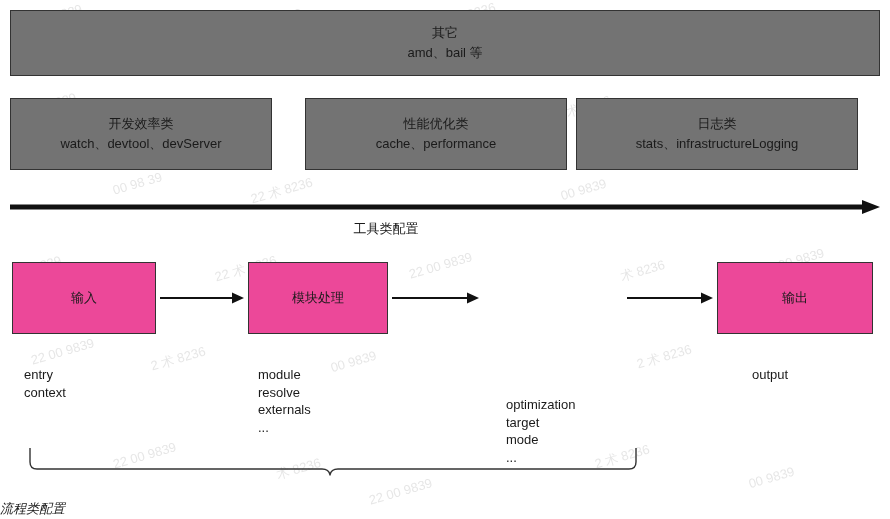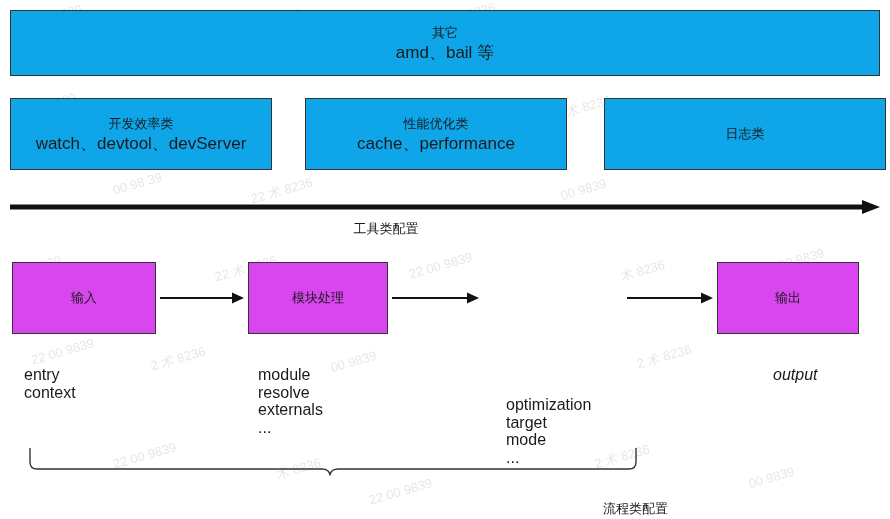--- a/index.html
+++ b/index.html
@@ -19,118 +19,119 @@
     position: absolute;
     left: 0; top: 0;
     width: 890px;
     height: 519px;
   }
 
   
   .box {
     position: absolute;
     border: 1px solid #333333;
-    background: #0ea5e9;
+    background: #737373;
     box-sizing: border-box;
     display: flex;
     flex-direction: column;
     align-items: center;
     justify-content: center;
     text-align: center;
   }
   .box .title {
     font-size: 13px;
     line-height: 20px;
     color: #1a1a1a;
   }
   .box .sub {
-    font-size: 17px;
+    font-size: 13px;
     line-height: 20px;
     color: #1a1a1a;
   }
 
   
   #band-other { left: 10px; top: 10px; width: 870px; height: 66px; }
 
   
   #cat-0 { left: 10px;  top: 98px;  width: 262px; height: 72px; }
   #cat-1 { left: 305px; top: 98px;  width: 262px; height: 72px; }
-  #cat-2 { left: 604px; top: 98px;  width: 282px; height: 72px; }
+  #cat-2 { left: 576px; top: 98px;  width: 282px; height: 72px; }
 
   
   #tool-arrow {
     position: absolute;
     left: 10px; top: 200px;
     width: 870px; height: 14px;
   }
   #tool-arrow-label {
     position: absolute;
     left: 0; top: 220px;
     width: 772px;
     text-align: center;
     font-size: 13px;
     color: #1a1a1a;
   }
 
   
   .pipe-box {
     position: absolute;
     border: 1px solid #333333;
-    background: #d946ef;
+    background: #ec4899;
     box-sizing: border-box;
     display: flex;
     align-items: center;
     justify-content: center;
     font-size: 13px;
     color: #1a1a1a;
     top: 262px;
     height: 72px;
   }
   #pipe-0 { left: 12px;  width: 144px; }
   #pipe-1 { left: 248px; width: 140px; }
   #pipe-2 { left: 483px; width: 140px; }
-  #pipe-3 { left: 717px; width: 142px; }
+  #pipe-3 { left: 717px; width: 156px; }
 
   
   .pipe-arrow {
     position: absolute;
     top: 292px;
     height: 12px;
   }
   #parrow-0 { left: 160px; width: 84px; }
   #parrow-1 { left: 392px; width: 87px; }
   #parrow-2 { left: 627px; width: 86px; }
 
   
   .opt-list {
     position: absolute;
     top: 366px;
-    font-size: 16px;
+    font-size: 13px;
     line-height: 17.5px;
     color: #1a1a1a;
     white-space: pre;
   }
   #opt-0 { left: 24px; }
   #opt-1 { left: 258px; }
   #opt-2 { left: 506px; margin-top: 30px; }
-  #opt-3 { left: 773px; font-style: italic; }
+  #opt-3 { left: 752px; }
 
   
   #brace {
     position: absolute;
     left: 28px; top: 448px;
     width: 610px; height: 28px;
   }
   #flow-label {
     position: absolute;
     left: 0; top: 500px;
     width: 668px;
-    text-align: right;
-    font-size: 13px;
-    color: #1a1a1a;
+    text-align: left;
+    font-size: 13px;
+    color: #1a1a1a;
+    font-style: italic;
   }
 
   
   .wm {
     position: absolute;
     color: rgba(140,140,140,0.22);
     font-size: 13px;
     transform: rotate(-16deg);
     white-space: nowrap;
     pointer-events: none;
@@ -188,20 +189,21 @@
   <div class="box" id="cat-0">
     <div class="title">开发效率类</div>
     <div class="sub">watch、devtool、devServer</div>
   </div>
   <div class="box" id="cat-1">
     <div class="title">性能优化类</div>
     <div class="sub">cache、performance</div>
   </div>
   <div class="box" id="cat-2">
     <div class="title">日志类</div>
+    <div class="sub">stats、infrastructureLogging</div>
   </div>
 
   <svg id="tool-arrow" viewBox="0 0 870 14">
     <line x1="0" y1="7" x2="852" y2="7" stroke="#111111" stroke-width="5"></line>
     <polygon points="852,0 870,7 852,14" fill="#111111"></polygon>
   </svg>
   <div id="tool-arrow-label">工具类配置</div>
 
   <div class="pipe-box" id="pipe-0">输入</div>
   <div class="pipe-box" id="pipe-1">模块处理</div>

